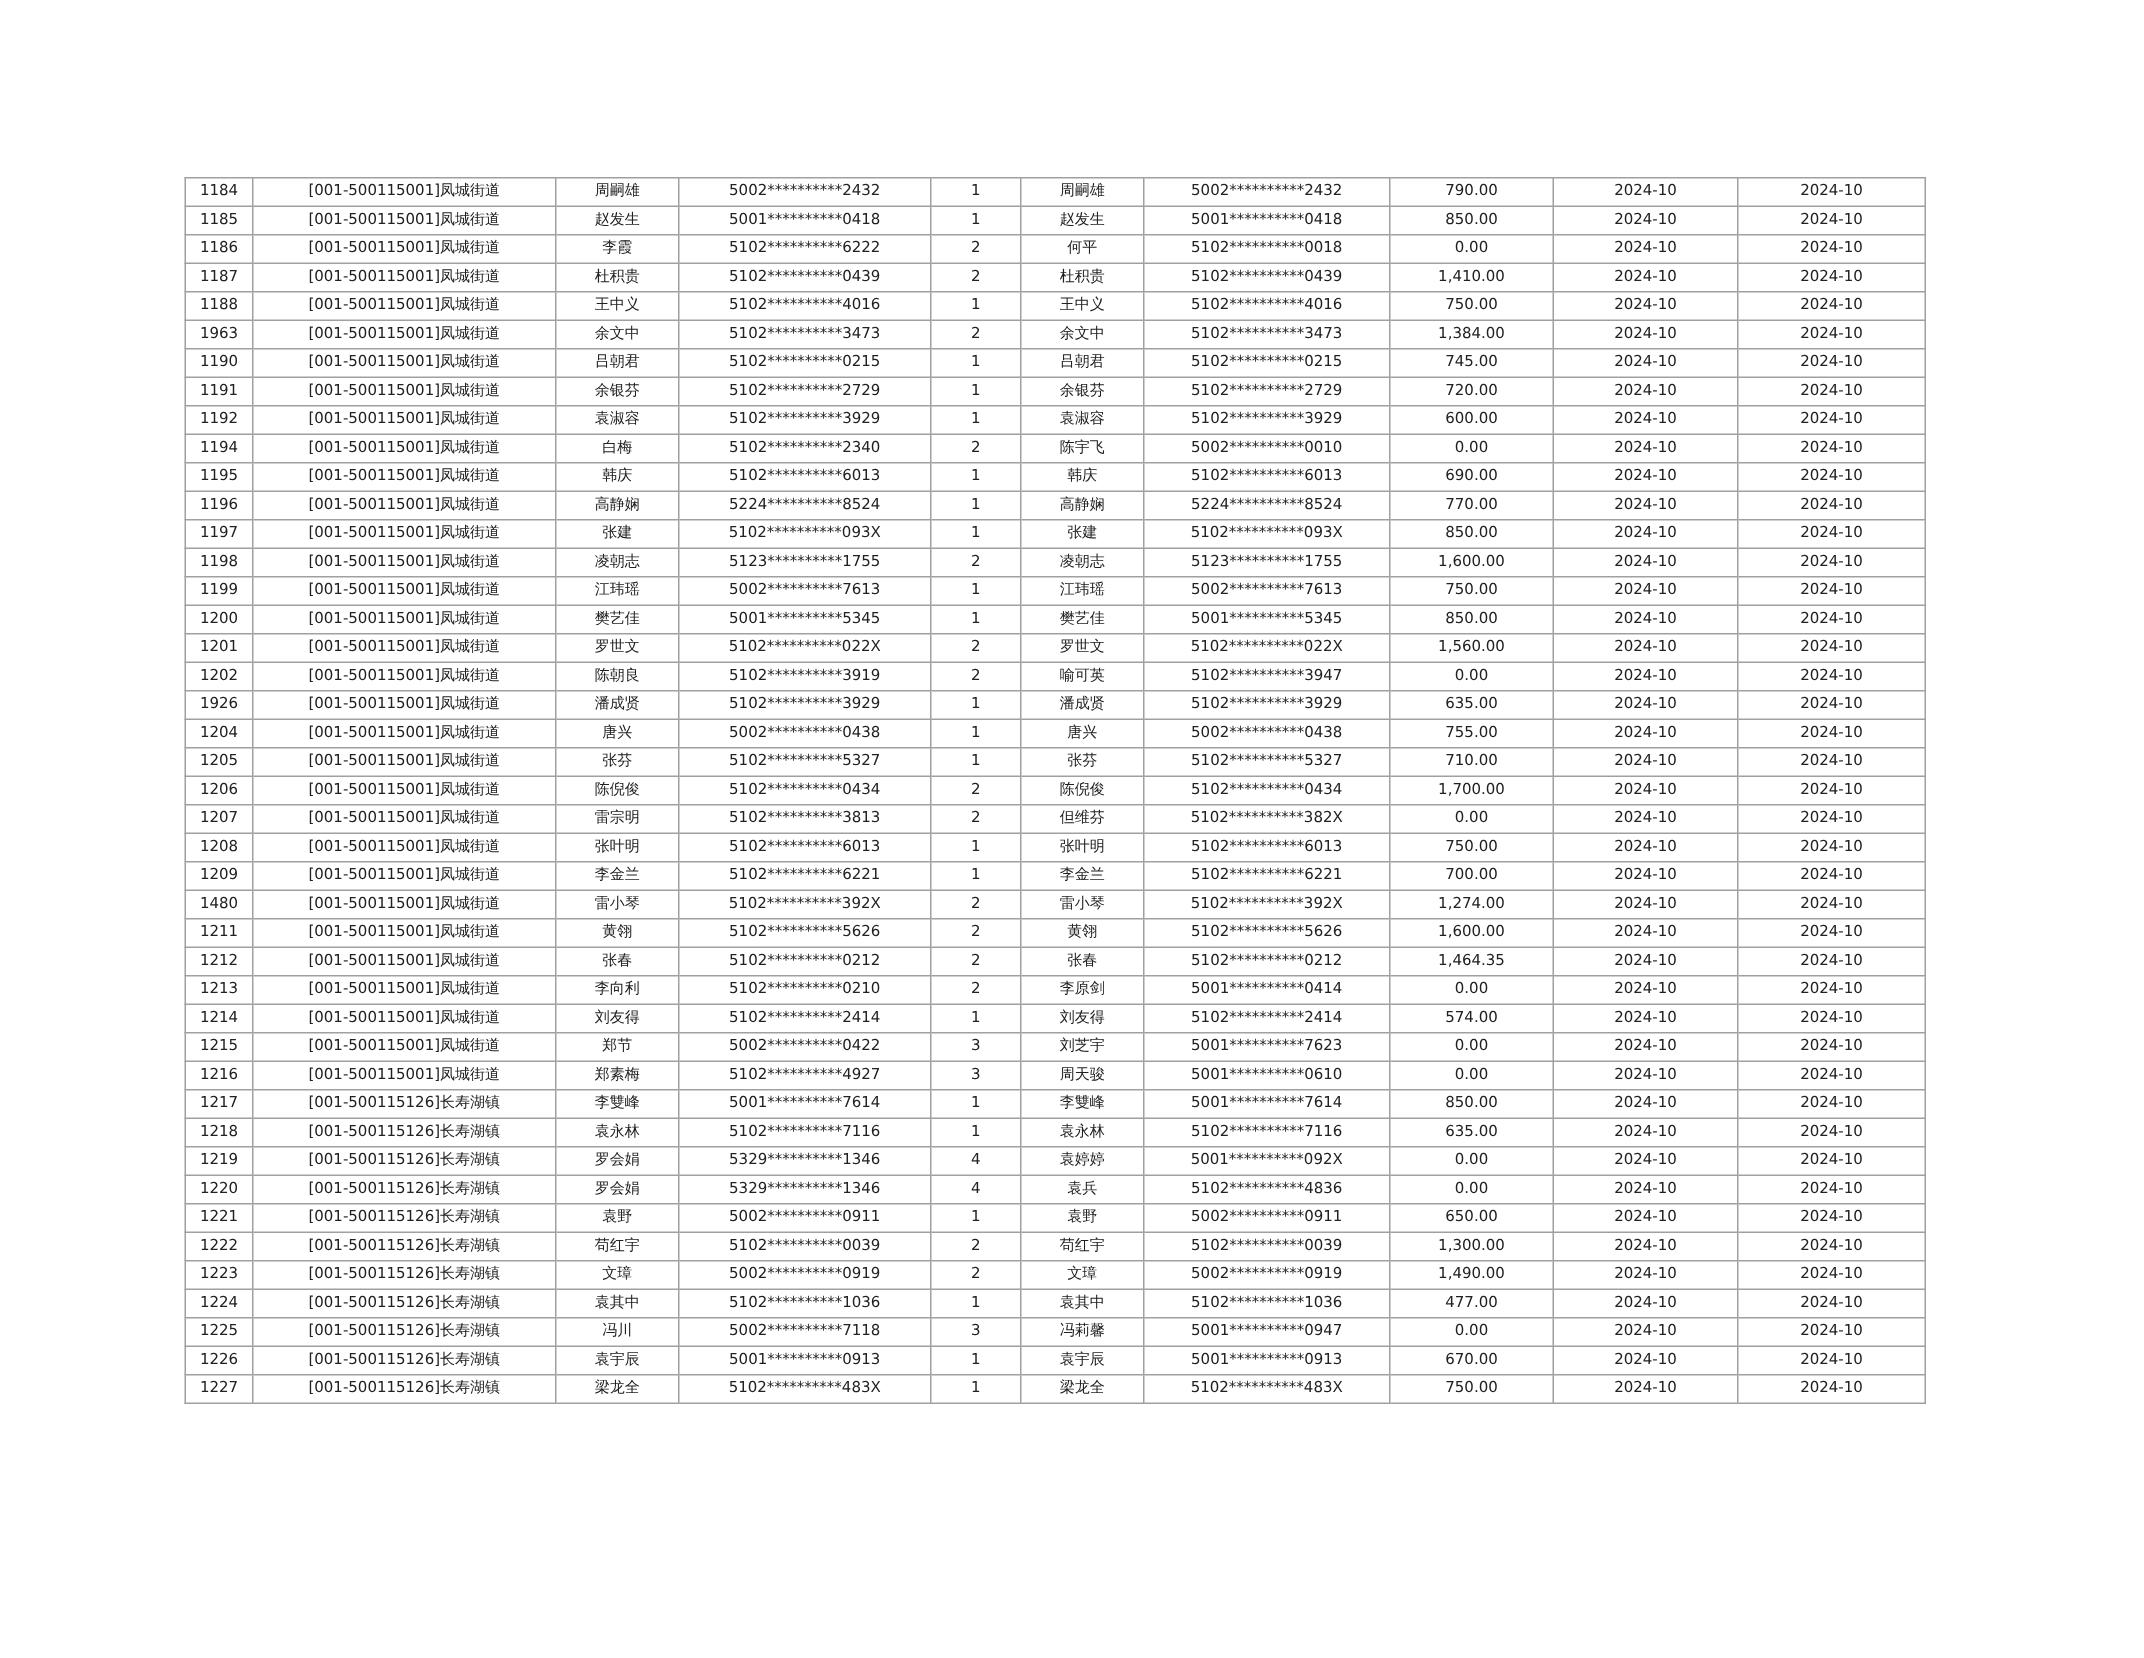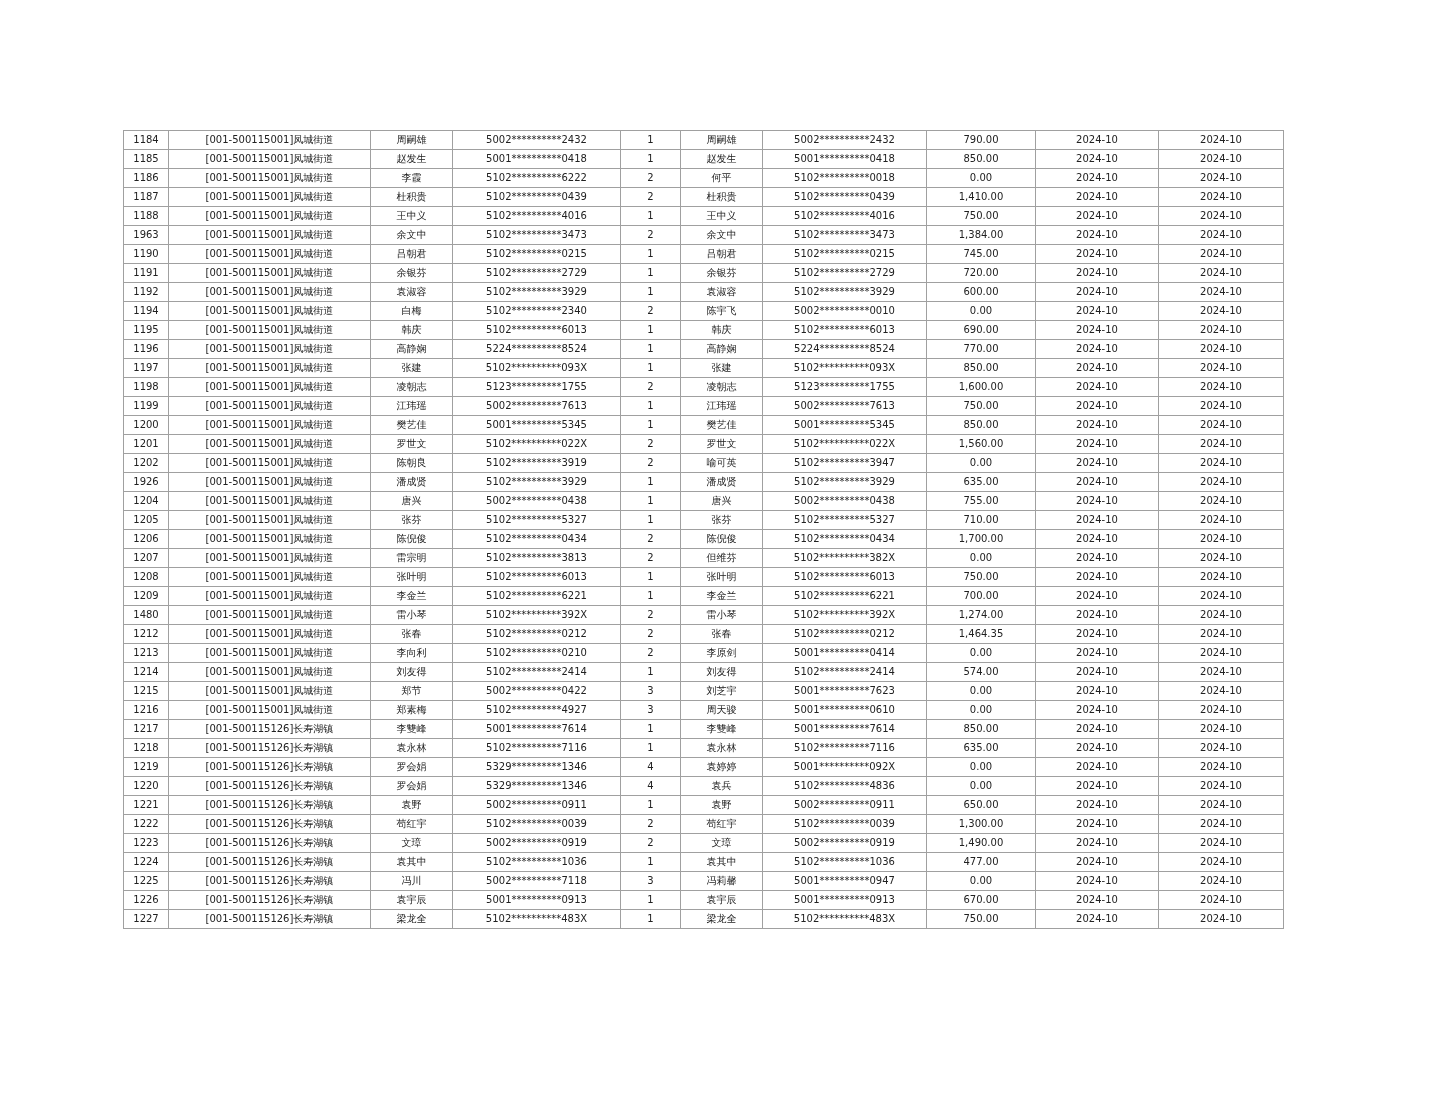--- a/index.html
+++ b/index.html
@@ -15,21 +15,21 @@
   .page {
     position: relative;
     width: 1429px;
     height: 1105px;
     background: var(--page-bg);
     overflow: hidden;
   }
   table.report-table {
     position: absolute;
     left: 123px;
-    top: 130px;
+    top: 118px;
     width: 1160px;
     border-collapse: collapse;
     table-layout: fixed;
   }
   table.report-table td {
     border: 1px solid var(--grid-color);
     height: 19px;
     font-size: 10px;
     line-height: 1;
     color: var(--text-color);
@@ -365,20 +365,32 @@
           <td>雷小琴</td>
           <td>5102**********392X</td>
           <td>2</td>
           <td>雷小琴</td>
           <td>5102**********392X</td>
           <td>1,274.00</td>
           <td>2024-10</td>
           <td>2024-10</td>
         </tr>
         <tr>
+          <td>1211</td>
+          <td>[001-500115001]凤城街道</td>
+          <td>黄翎</td>
+          <td>5102**********5626</td>
+          <td>2</td>
+          <td>黄翎</td>
+          <td>5102**********5626</td>
+          <td>1,600.00</td>
+          <td>2024-10</td>
+          <td>2024-10</td>
+        </tr>
+        <tr>
           <td>1212</td>
           <td>[001-500115001]凤城街道</td>
           <td>张春</td>
           <td>5102**********0212</td>
           <td>2</td>
           <td>张春</td>
           <td>5102**********0212</td>
           <td>1,464.35</td>
           <td>2024-10</td>
           <td>2024-10</td>

